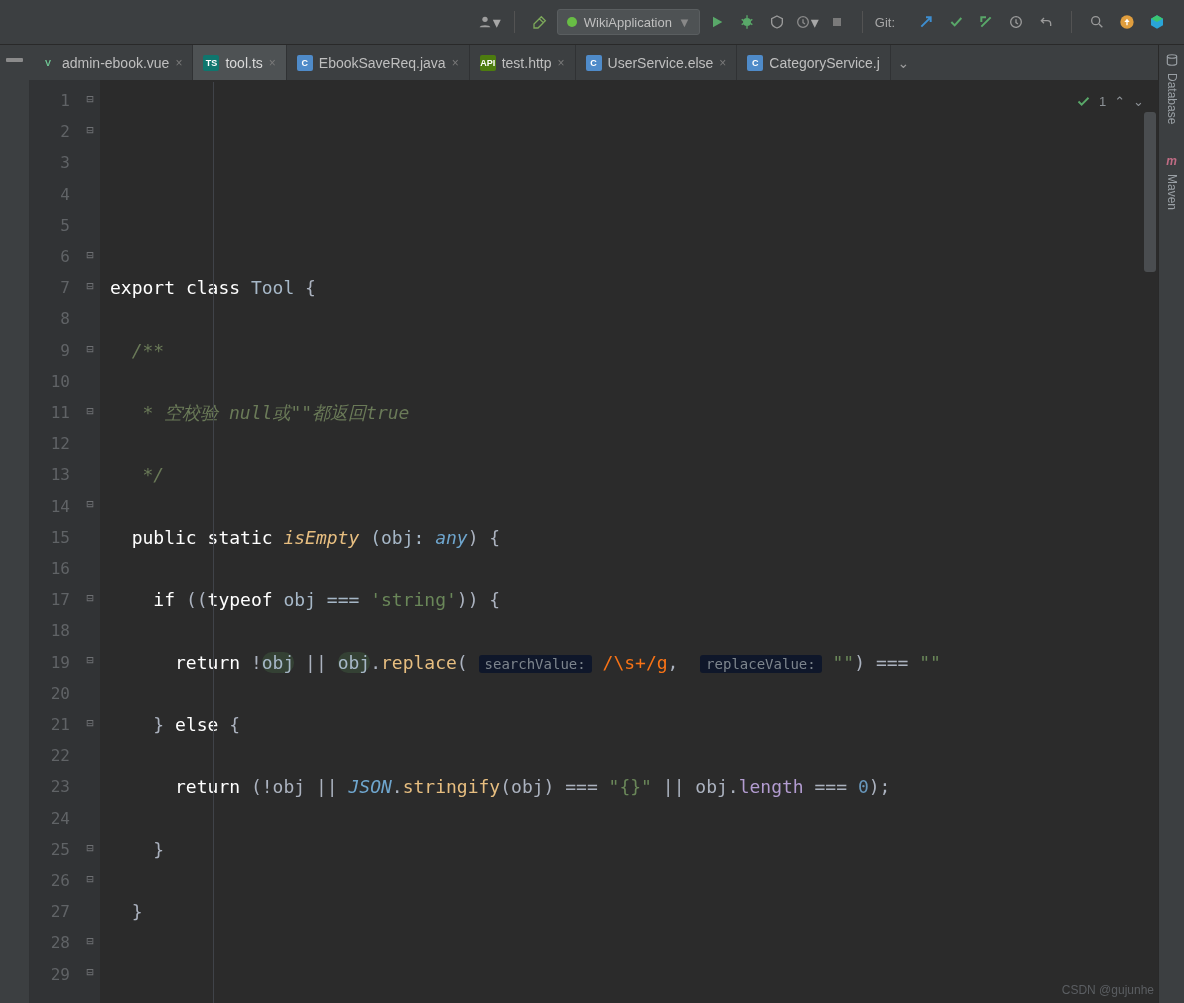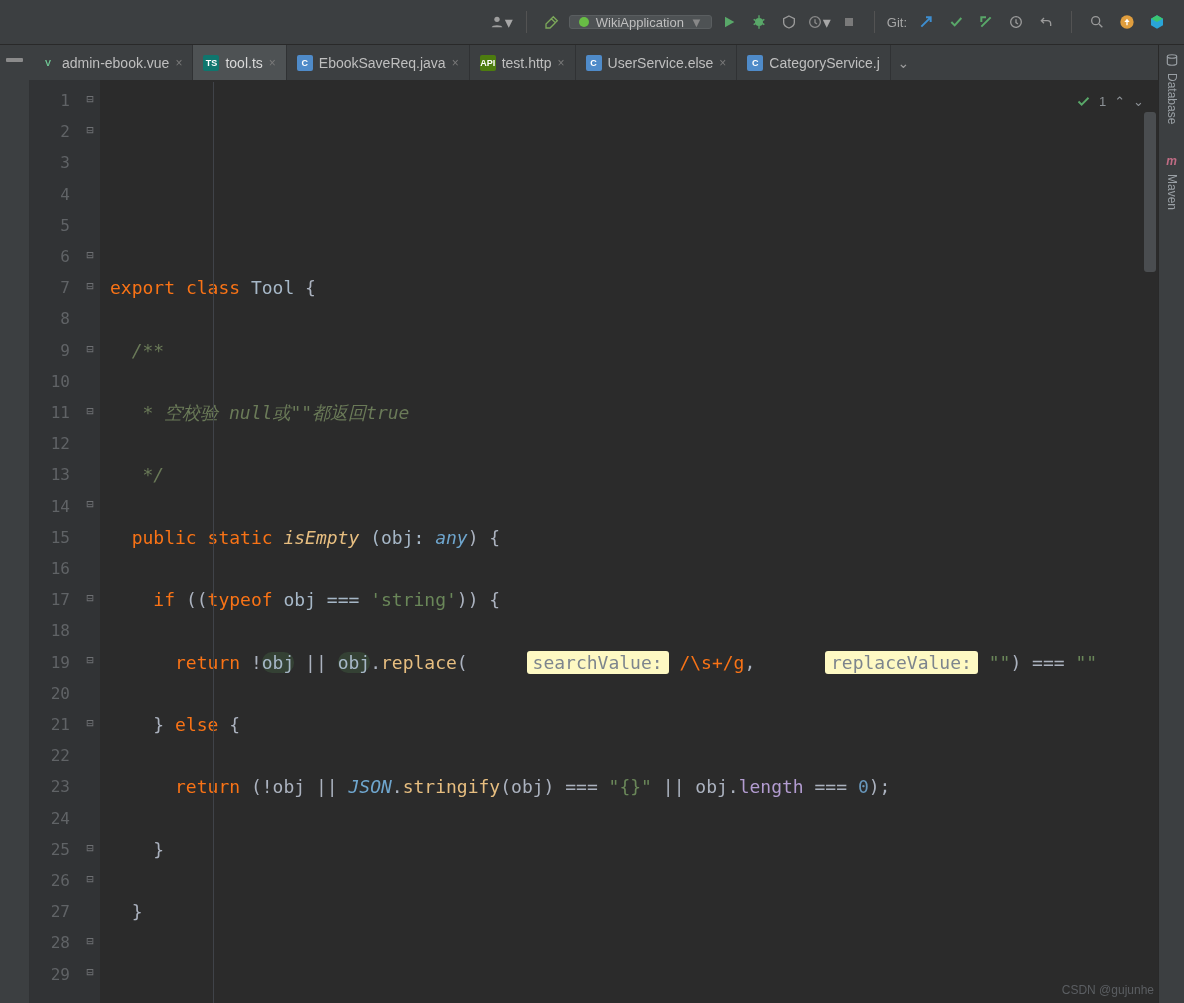--- a/index.html
+++ b/index.html
@@ -31,24 +31,24 @@
   color:#a7a7a7; cursor:pointer; font-size:16px;
 }
 .tb-icon svg{width:16px;height:16px;}
 .run-config{
   display:flex;align-items:center;gap:6px;
   background:#4e5254;
   border:1px solid #5a5e60;
   border-radius:3px;
   padding:3px 8px;
   color:#bfbfbf;
-  height:14px;
+  height:26px;
 }
 .run-config .spring{width:12px;height:12px;fill:#7ed87e;}
-.git-lbl{color:#a7a7a7;margin-right:2px;}
+.git-lbl{color:#a7a7a7;margin-right:14px;}
 
 .tabs{
   height:35px;
   background:#3c3f41;
   display:flex;
   align-items:stretch;
   padding-left:30px;
   font-family:"Segoe UI",sans-serif;
   font-size:14px;
 }
@@ -114,32 +114,32 @@
 .code{
   flex:1;
   padding:5px 0 0 10px;
   line-height:31.2px;
   font-size:18px;
   white-space:pre;
   position:relative;
 }
 .code .line{height:31.2px;}
 
-.k{color:#f97316;} 
+.k{color:#ffffff;} 
 .cls{color:#a6b7c7;}
 .fn{color:#e7be80;font-style:italic;margin-top:12px;}
 .ty{color:#6fa6ce;font-style:italic;}
 .id{color:#a6b7c7;}
 .op{color:#abb2bf;}
 .str{color:#6a8759;}
 .num{color:#6897bb;}
 .rx{color:#f97316;}
 .cm{color:#6a7a58;font-style:italic;}
 .prop{color:#b39cd1;}
-.hint{color:#7d858d;background:#fef9c3;border-radius:3px;padding:1px 6px;font-size:18px;font-style:normal;margin-left:48px;}
+.hint{color:#7d858d;background:#0f172a;border-radius:3px;padding:1px 6px;font-size:14px;font-style:normal;}
 .hl-box{background:#344134;border-radius:10px;}
 
 .insp{
   position:absolute; right:14px; top:6px;
   display:flex; align-items:center; gap:8px;
   color:#8c9196; font-family:"Segoe UI",sans-serif; font-size:13px;
 }
 .insp svg{width:15px;height:15px;}
 .scrollbar-v{
   position:absolute;right:2px;top:32px;width:12px;height:160px;

